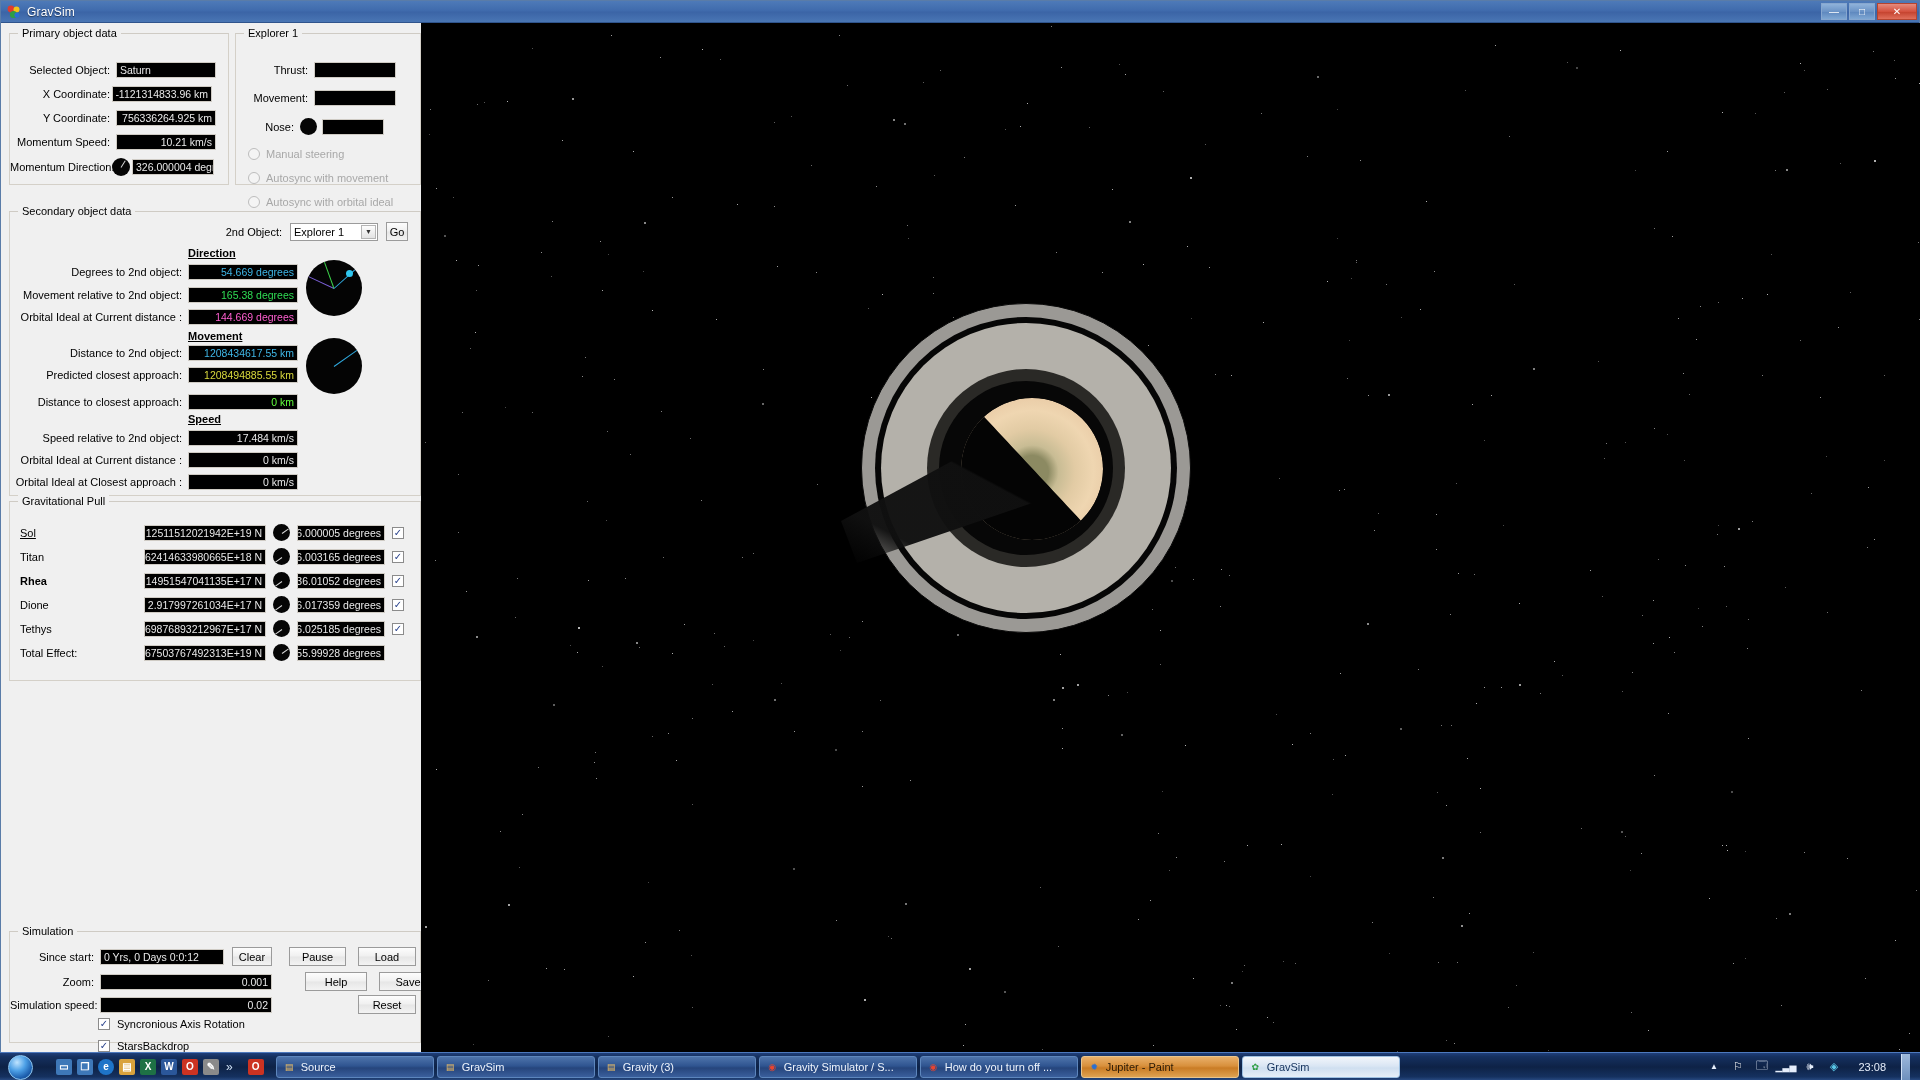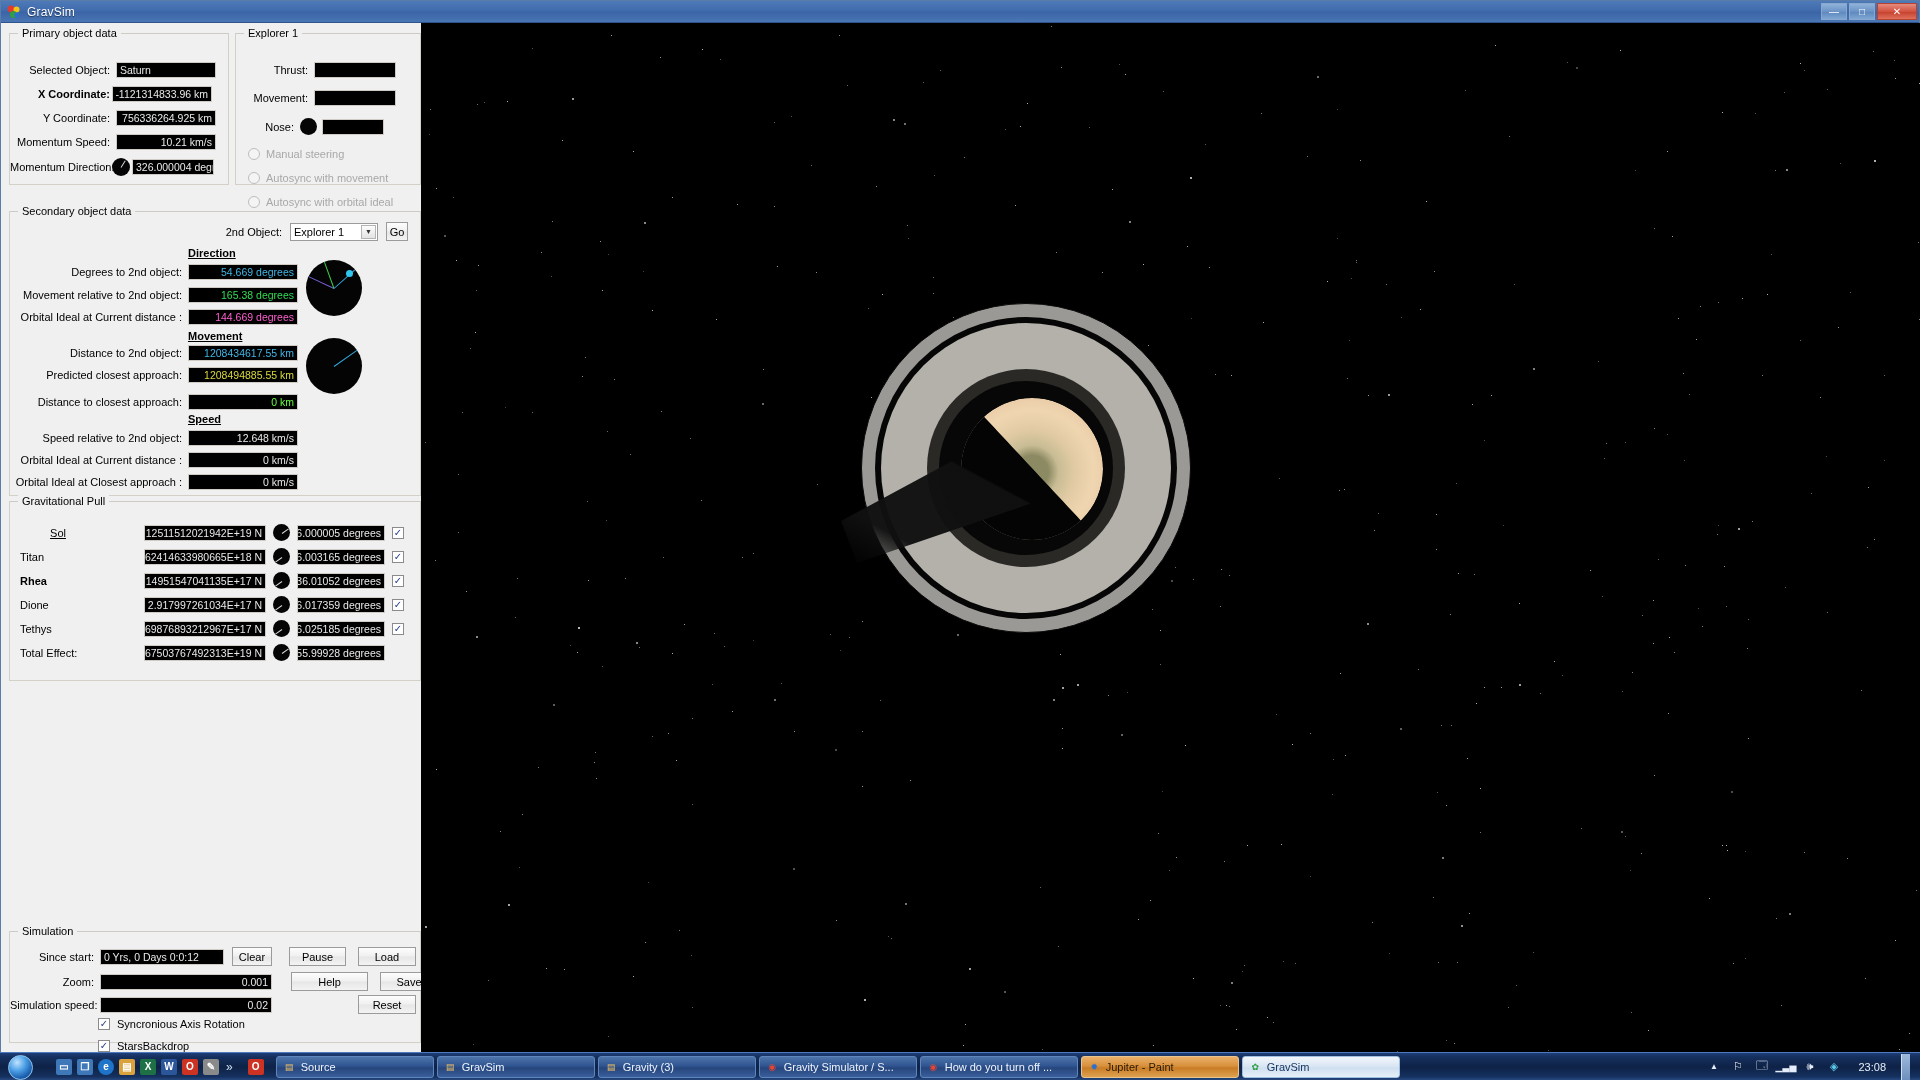--- a/index.html
+++ b/index.html
@@ -225,21 +225,21 @@
     <div class="leftpane">
 
       <div class="groupbox" style="left:8px; top:10px; width:220px; height:152px;">
         <span class="gb-title">Primary object data</span>
 
         <div class="row" style="left:0; top:28px; width:212px;">
           <span class="lbl" style="width:100px;">Selected Object:</span>
           <span class="field l" style="width:100px; margin-left:6px;">Saturn</span>
         </div>
         <div class="row" style="left:0; top:52px; width:212px;">
-          <span class="lbl" style="width:100px;font-weight:bold;">X Coordinate:</span>
+          <span class="lbl" style="width:100px;">X Coordinate:</span>
           <span class="field r" style="width:100px; margin-left:2px;">-1121314833.96 km</span>
         </div>
         <div class="row" style="left:0; top:76px; width:212px;">
           <span class="lbl" style="width:100px;">Y Coordinate:</span>
           <span class="field r" style="width:100px; margin-left:6px;">756336264.925 km</span>
         </div>
         <div class="row" style="left:0; top:100px; width:212px;">
           <span class="lbl" style="width:100px;">Momentum Speed:</span>
           <span class="field r" style="width:100px; margin-left:6px;">10.21 km/s</span>
         </div>
@@ -333,37 +333,37 @@
         </div>
 
         <div class="disc" style="left:296px; top:126px; position:absolute; width:56px; height:56px;">
           <span class="ray" style="width:28px; background:#2fa8dd; transform: rotate(325deg);"></span>
         </div>
 
         <span class="hdr-underline" style="position:absolute; left:178px; top:201px;">Speed</span>
 
         <div class="row" style="left:0; top:218px;">
           <span class="lbl" style="width:172px;">Speed relative to 2nd object:</span>
-          <span class="field r c-white" style="width:110px; margin-left:6px;">12.648 km/s</span>
+          <span class="field r c-white" style="width:110px; margin-left:6px;">17.484 km/s</span>
         </div>
         <div class="row" style="left:0; top:240px;">
           <span class="lbl" style="width:172px;">Orbital Ideal at Current distance :</span>
           <span class="field r c-white" style="width:110px; margin-left:6px;">0 km/s</span>
         </div>
         <div class="row" style="left:0; top:262px;">
           <span class="lbl" style="width:172px;">Orbital Ideal at Closest approach :</span>
           <span class="field r c-white" style="width:110px; margin-left:6px;">0 km/s</span>
         </div>
       </div>
 
       <div class="groupbox" style="left:8px; top:478px; width:412px; height:180px;">
         <span class="gb-title">Gravitational Pull</span>
 
         <div style="position:absolute; left:0; top:22px; width:410px; display:flex; align-items:center;">
-          <span class="lbl" style="width:86px; text-align:center; padding-left:10px;text-decoration:underline;">Sol</span>
+          <span class="lbl" style="width:86px; text-align:left; padding-left:10px;text-decoration:underline;">Sol</span>
           <span class="field r" style="width:122px; margin-left:48px;">4.12511512021942E+19 N</span>
           <span class="dial" style="width:17px;height:17px;margin-left:7px;">
               <span class="hand" style="width:8px; transform:rotate(-35deg);"></span>
             </span>
           <span class="field r" style="width:88px; margin-left:7px;">56.000005 degrees</span>
           <span class="chk" style="margin-left:7px;">✓</span>
         </div>
 
         <div style="position:absolute; left:0; top:46px; width:410px; display:flex; align-items:center;">
           <span class="lbl" style="width:86px; text-align:left; padding-left:10px;">Titan</span>
@@ -422,21 +422,21 @@
           <span class="lbl" style="width:84px;">Since start:</span>
           <span class="field l" style="width:124px; margin-left:6px;">0 Yrs, 0 Days 0:0:12</span>
           <span class="btn" style="width:40px; margin-left:8px;">Clear</span>
           <span class="btn" style="width:57px; margin-left:17px;">Pause</span>
           <span class="btn" style="width:58px; margin-left:12px;">Load</span>
         </div>
 
         <div class="row" style="left:0; top:40px;">
           <span class="lbl" style="width:84px;">Zoom:</span>
           <span class="field r" style="width:172px; margin-left:6px;">0.001</span>
-          <span class="btn" style="width:77px; margin-left:19px;">Help</span>
+          <span class="btn" style="width:62px; margin-left:33px;">Help</span>
           <span class="btn" style="width:58px; margin-left:12px;">Save</span>
         </div>
 
         <div class="row" style="left:0; top:63px;">
           <span class="lbl" style="width:84px;">Simulation speed:</span>
           <span class="field r" style="width:172px; margin-left:6px;">0.02</span>
           <span class="btn" style="width:58px; margin-left:86px;">Reset</span>
         </div>
 
         <div class="row" style="left:88px; top:86px;">

